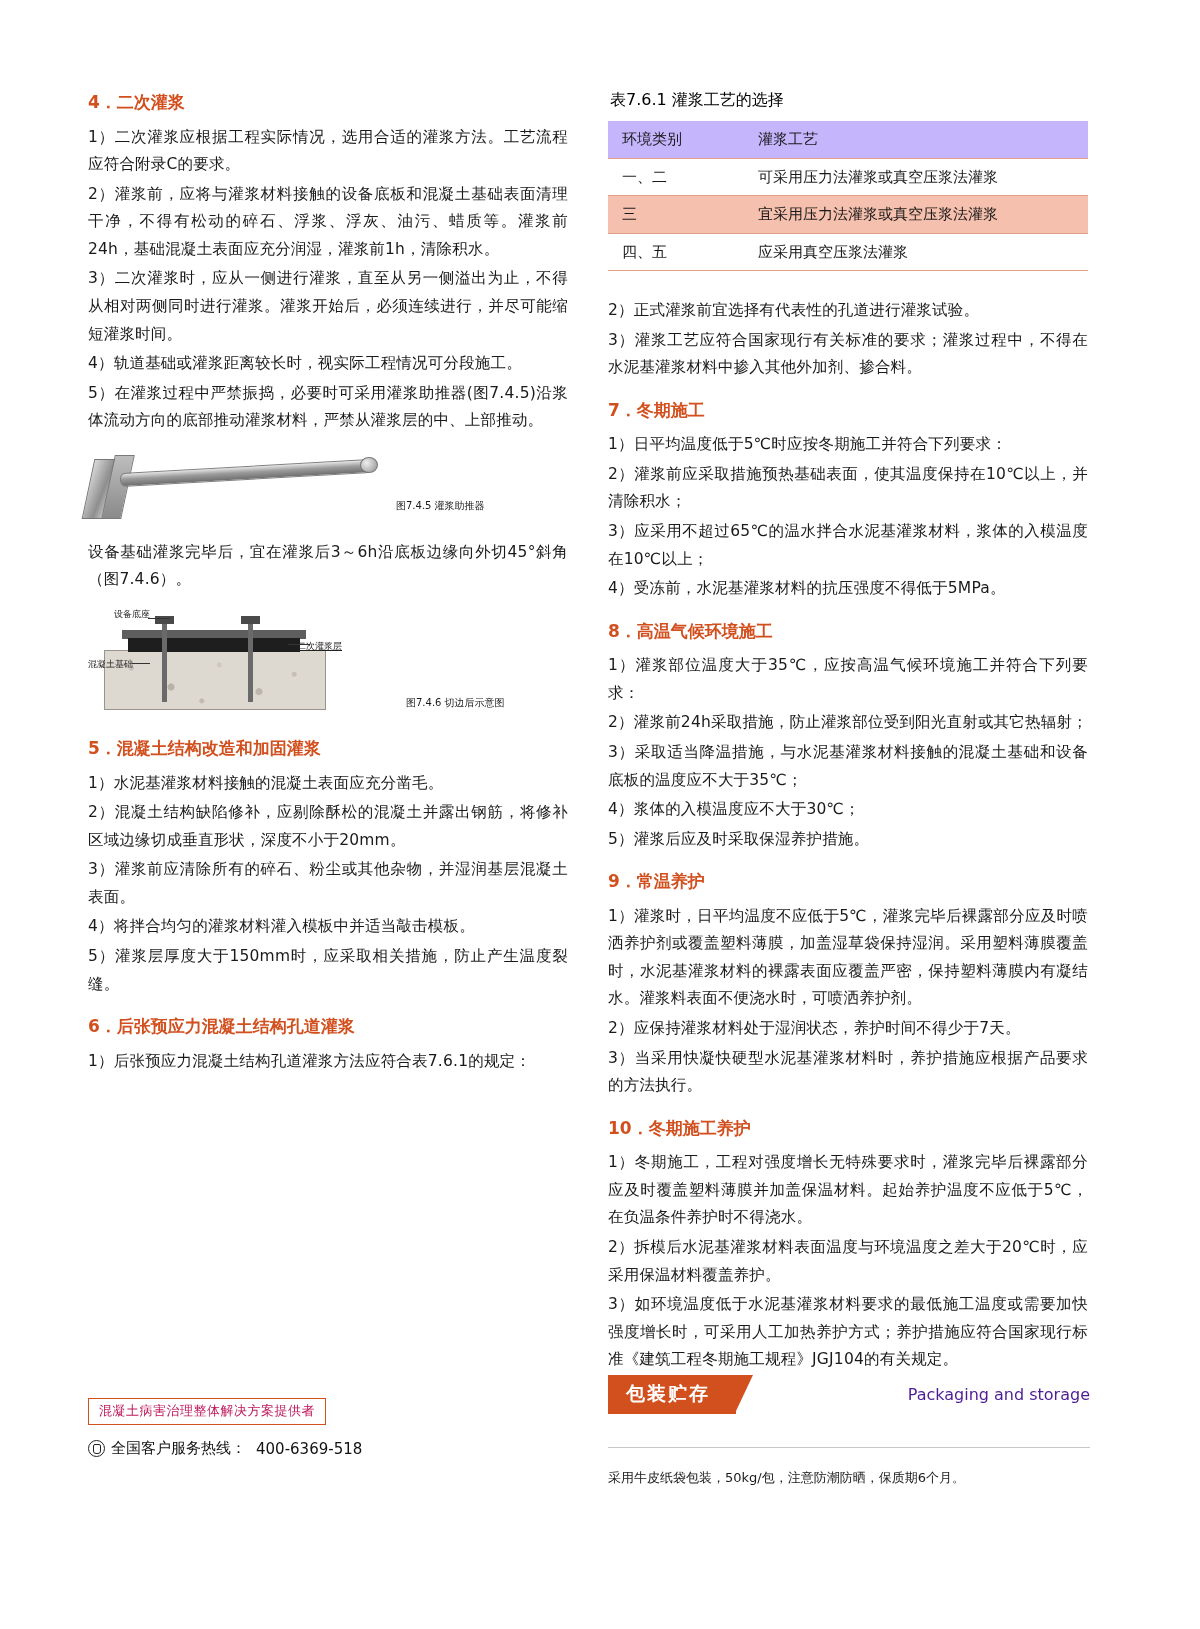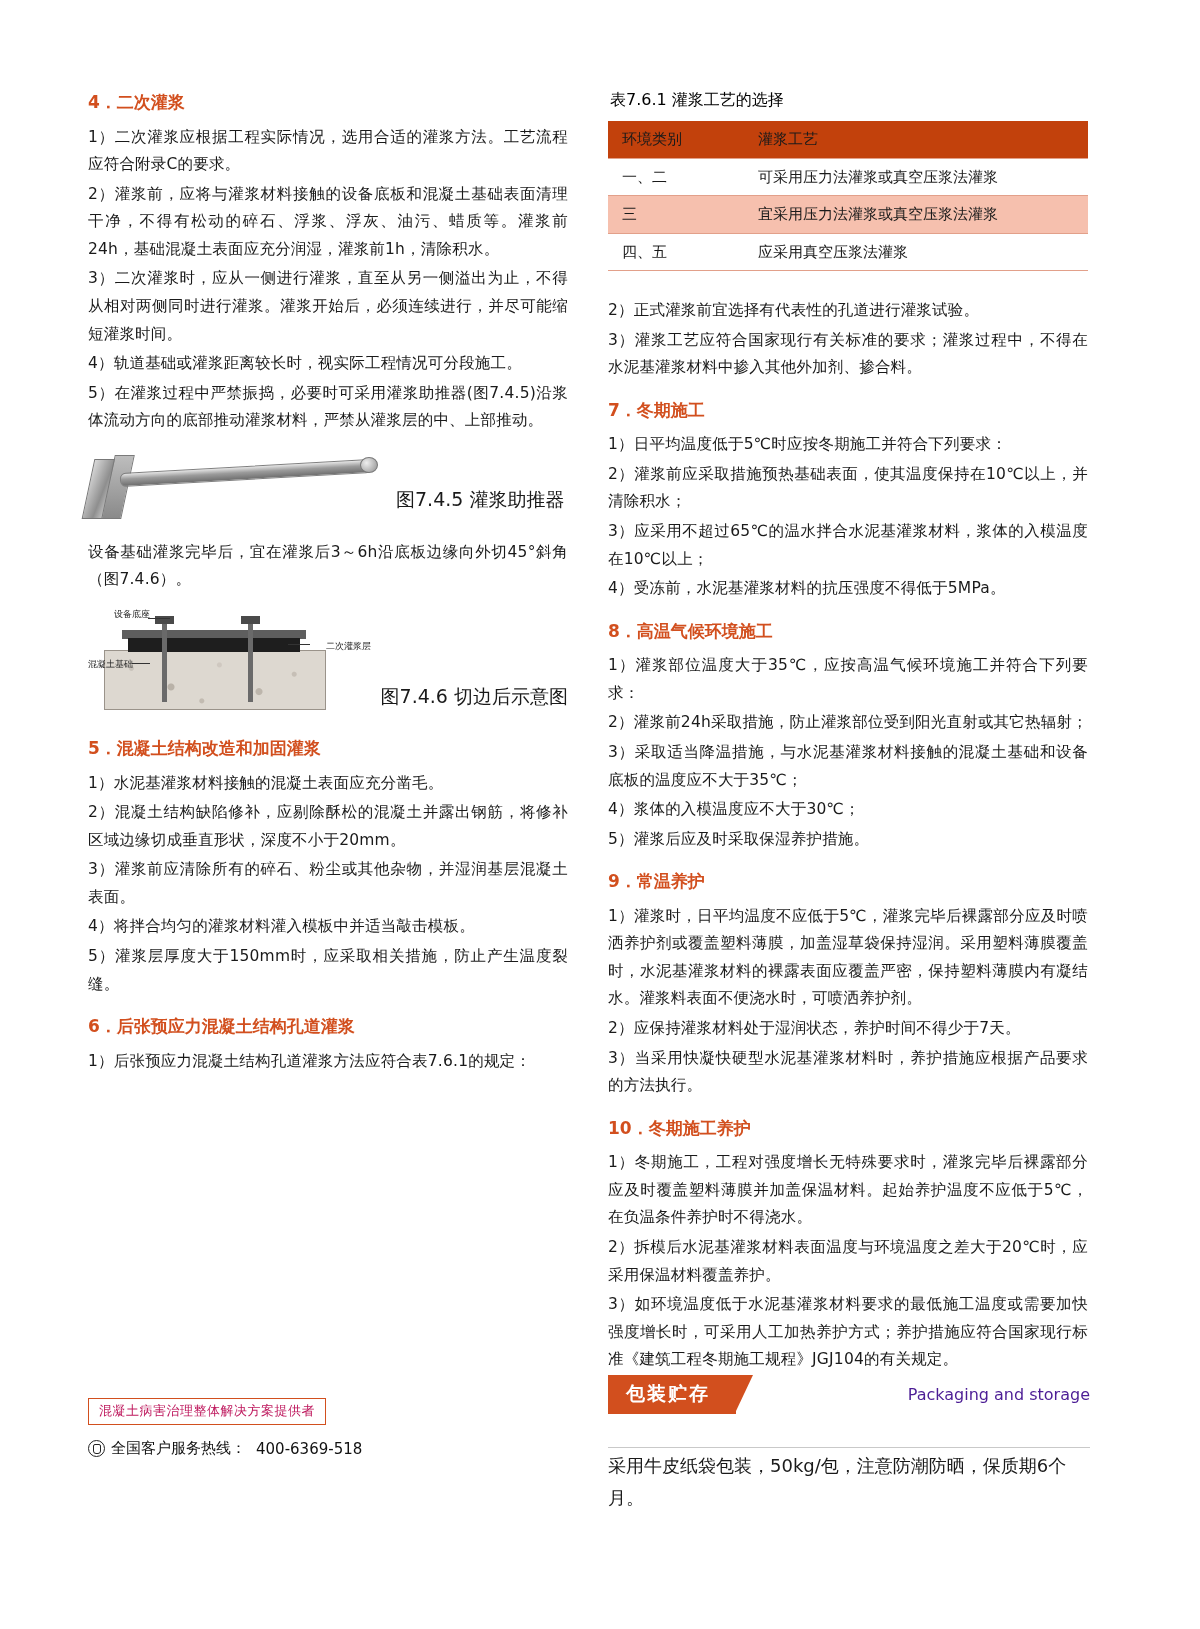--- a/index.html
+++ b/index.html
@@ -57,38 +57,38 @@
     border-collapse: collapse;
     width: 100%;
     font-size: 15px;
   }
   table.gtab td {
     padding: 7px 6px 7px 10px;
     border-bottom: 1px solid #e2a08a;
     line-height: 1.5;
   }
   table.gtab tr.head td {
-    background: #c2410c;
+    background: #c4b5fd;
     border-bottom: 1px solid #e2a08a;
     font-weight: normal;
   }
   table.gtab tr.shade td {
     background: #f6c0ae;
   }
   table.gtab td.c1 { width: 120px; padding-left: 14px; }
   table.gtab td.c2 { }
 
   
   .fig-row {
     display: flex;
     align-items: flex-end;
     margin: 18px 0 6px 0;
   }
   .fig-caption {
-    font-size: 19px;
+    font-size: 10px;
     margin-left: 18px;
     padding-bottom: 10px;
     white-space: nowrap;
   }
   .pusher {
     position: relative;
     width: 290px;
     height: 70px;
   }
   .pusher .plate {
@@ -180,21 +180,21 @@
   .fig2 .bolt-head.h1 { left: 67px; }
   .fig2 .bolt-head.h2 { left: 153px; }
   .fig2 .lbl {
     position: absolute;
     font-size: 9px;
     color: #222;
     white-space: nowrap;
   }
   .fig2 .lbl.l1 { left: 26px; top: 0px; }
   .fig2 .lbl.l2 { left: 0px; top: 50px; }
-  .fig2 .lbl.l3 { left: 238px; top: 32px; }
+  .fig2 .lbl.l3 { left: 209px; top: 32px; text-decoration: underline; }
   .fig2 .lead {
     position: absolute;
     background: #333;
     height: 1px;
   }
   .fig2 .lead.e1 { left: 60px; top: 10px; width: 22px; }
   .fig2 .lead.e2 { left: 44px; top: 55px; width: 18px; }
   .fig2 .lead.e3 { left: 200px; top: 36px; width: 22px; }
 
   
@@ -269,23 +269,23 @@
     position: absolute;
     right: 0; top: 10px;
     color: #4c1d95;
     font-size: 16px;
   }
   .pack-rule {
     border-bottom: 1px solid #c9c9c9;
     margin-top: 36px;
   }
   .pack-body {
-    font-size: 18px;
+    font-size: 13px;
     line-height: 1.8;
-    margin-top: 2px;
+    margin-top: 18px;
   }
 </style>
 </head>
 <body>
 
 <div class="page">
 
   <div class="col-left">
 
     <div class="sec-head first">4．二次灌浆</div>

